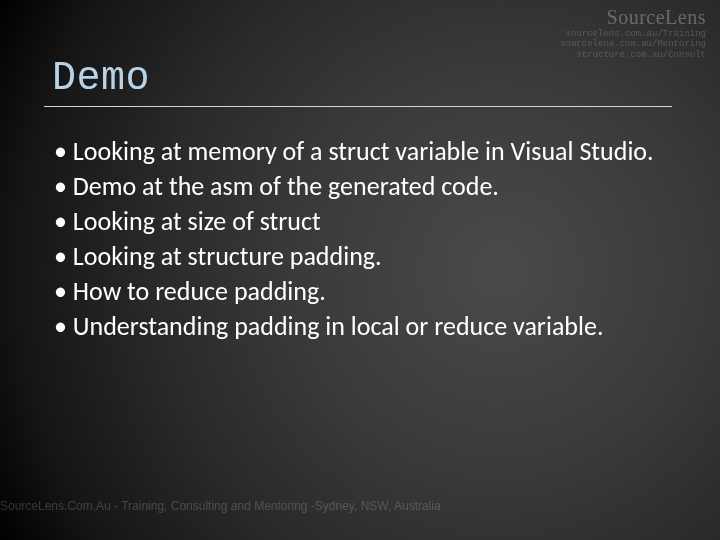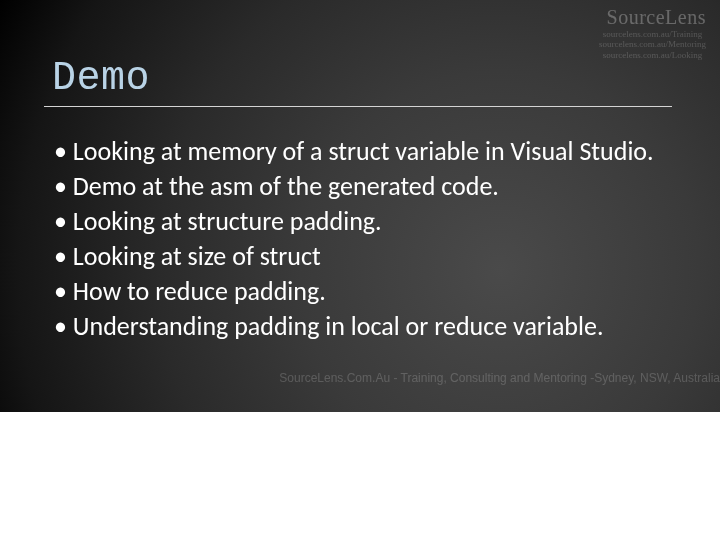--- a/index.html
+++ b/index.html
@@ -6,21 +6,21 @@
     margin: 0;
     padding: 0;
     width: 720px;
     height: 540px;
     overflow: hidden;
     font-family: Georgia, "Times New Roman", serif;
   }
   .slide {
     position: relative;
     width: 720px;
-    height: 412px;
+    height: 540px;
     background: radial-gradient(circle at 500px 270px,
                 #4a4a4a 0%,
                 #3a3a3a 35%,
                 #2a2a2a 60%,
                 #151515 85%,
                 #000000 100%);
     color: #ffffff;
     box-sizing: border-box;
   }
   .watermark-top {
@@ -31,24 +31,23 @@
     color: rgba(255,255,255,0.22);
     line-height: 1.15;
   }
   .watermark-top .brand {
     font-family: Georgia, serif;
     font-size: 20px;
     letter-spacing: 0.5px;
     color: rgba(255,255,255,0.28);
   }
   .watermark-top .sub {
-    font-family: Liberation Serif, serif;
+    font-family: Liberation Mono, monospace;
     font-size: 9px;
     color: rgba(255,255,255,0.18);
-    text-align: center;
   }
   .title {
     position: absolute;
     top: 56px;
     left: 52px;
     font-family: Liberation Mono, monospace;
     font-weight: 300;
     font-size: 40px;
     color: #b9d3e6;
     letter-spacing: 0.5px;
@@ -73,48 +72,48 @@
     color: #ffffff;
   }
   .body .item {
     display: block;
   }
   .footer {
     position: absolute;
     bottom: 26px;
     left: 0;
     right: 0;
-    text-align: right;
+    text-align: left;
     color: rgba(255,255,255,0.18);
     font-family: Arial, sans-serif;
     font-size: 12px;
     line-height: 1.35;
   }
 </style>
 </head>
 <body>
 
 <div class="slide">
 
   <div class="watermark-top">
     <div class="brand">SourceLens</div>
     <div class="sub">sourcelens.com.au/Training</div>
     <div class="sub">sourcelens.com.au/Mentoring</div>
-    <div class="sub">sourcelens.com.au/Looking</div>
+    <div class="sub">structure.com.au/Consult</div>
   </div>
 
   <div class="title">Demo</div>
 
   <div class="rule"></div>
 
   <div class="body">
     <span class="item">• <span>Looking at memory of a struct variable in Visual Studio.</span></span>
     <span class="item">• <span>Demo at the asm of the generated code.</span></span>
+    <span class="item">• <span>Looking at size of struct</span></span>
     <span class="item">• <span>Looking at structure padding.</span></span>
-    <span class="item">• <span>Looking at size of struct</span></span>
     <span class="item">• <span>How to reduce padding.</span></span>
     <span class="item">• <span>Understanding padding in local or reduce variable.</span></span>
   </div>
 
   <div class="footer">
     <div>SourceLens.Com.Au - Training, Consulting and Mentoring -Sydney, NSW, Australia</div>
   </div>
 
 </div>
 

